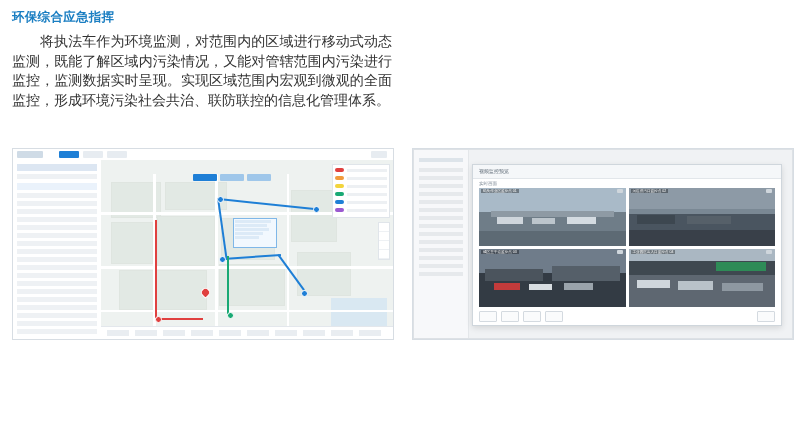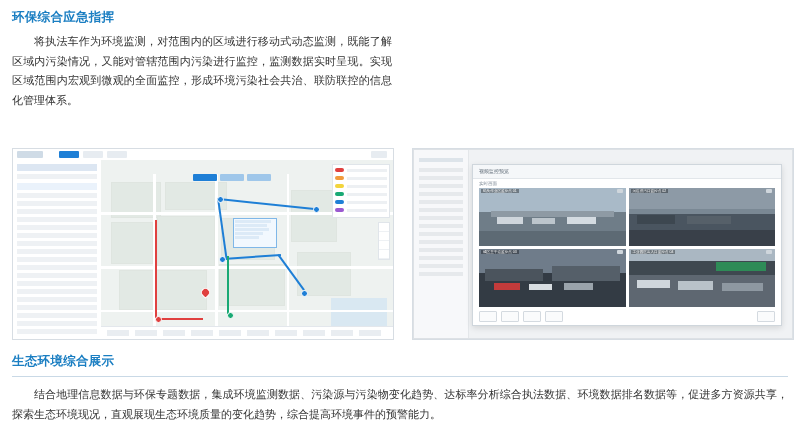--- a/index.html
+++ b/index.html
@@ -35,21 +35,21 @@
     letter-spacing: 0.3px;
     margin: 0 0 6px 0;
     line-height: 18px;
   }
   .title-underline {
     height: 1px;
     background: #c9d9e6;
     margin: 2px 0 8px 0;
   }
   .body-text {
-    font-size: 11px;
+    font-size: 14px;
     line-height: 19.5px;
     color: #333;
     text-align: justify;
     text-indent: 2em;
     margin: 0;
   }
 
   
   .shot {
     position: relative;
@@ -421,19 +421,14 @@
           <span class="vw-btn"></span>
           <span class="vw-btn"></span>
           <span class="vw-btn"></span>
           <span class="vw-btn"></span>
           <span class="vw-btn" style="margin-left:auto;"></span>
         </div>
       </div>
     </div>
   </div>
 
-  <div class="bottom">
-    <div class="section-title">生态环境综合展示</div>
-    <div class="title-underline"></div>
-    <p class="body-text">结合地理信息数据与环保专题数据，集成环境监测数据、污染源与污染物变化趋势、达标率分析综合执法数据、环境数据排名数据等，促进多方资源共享，探索生态环境现况，直观展现生态环境质量的变化趋势，综合提高环境事件的预警能力。</p>
-  </div>
 
 </div>
 
 </body></html>

